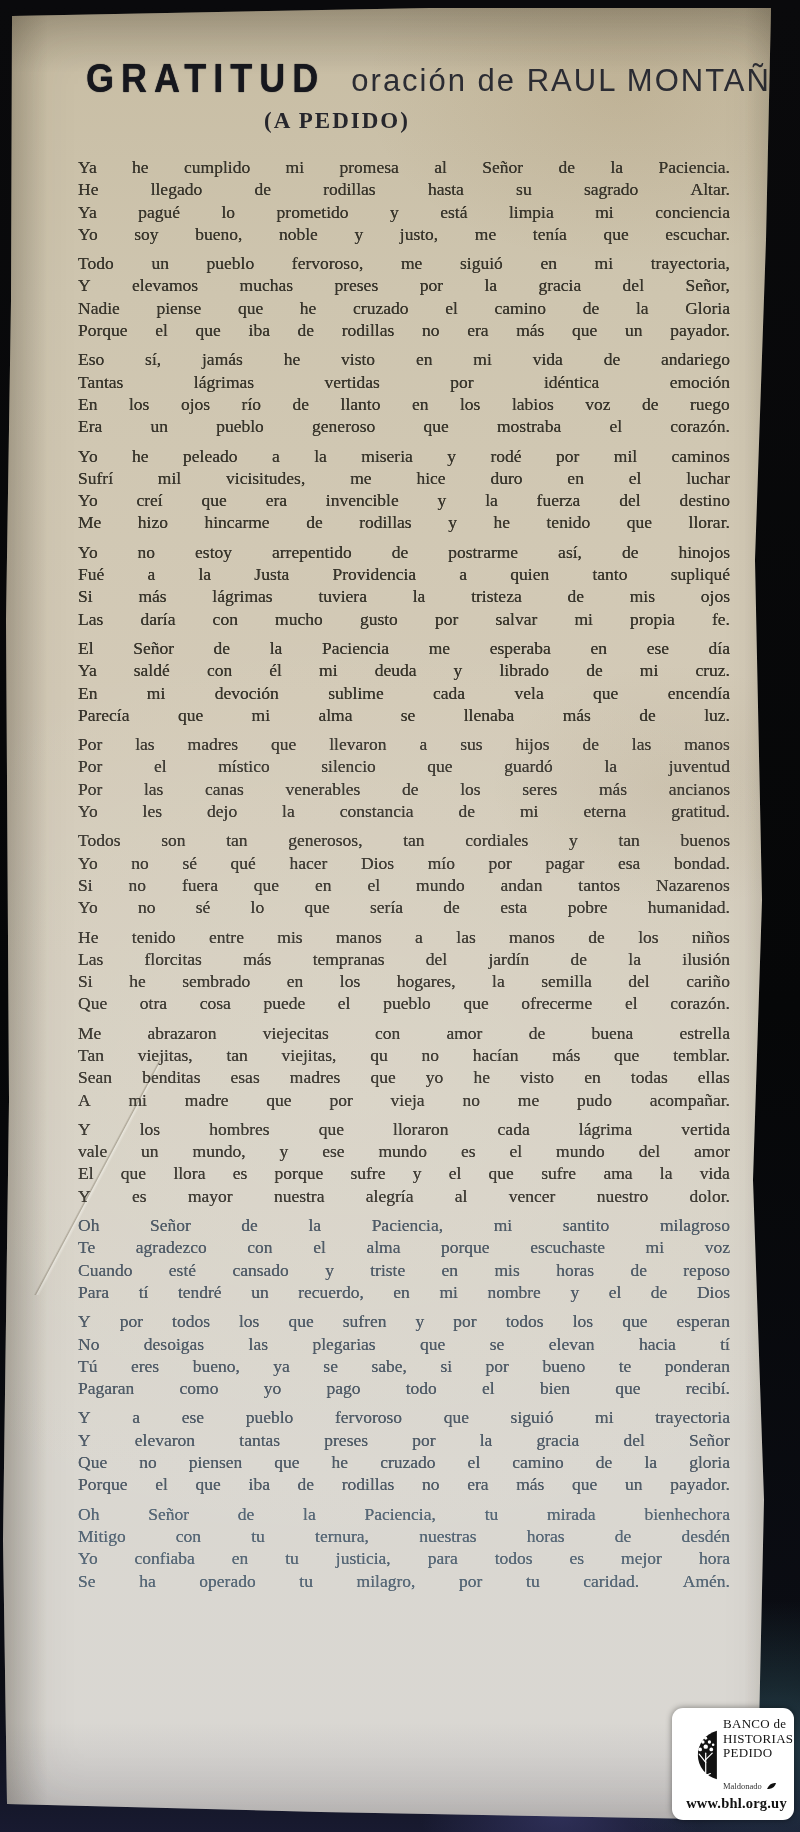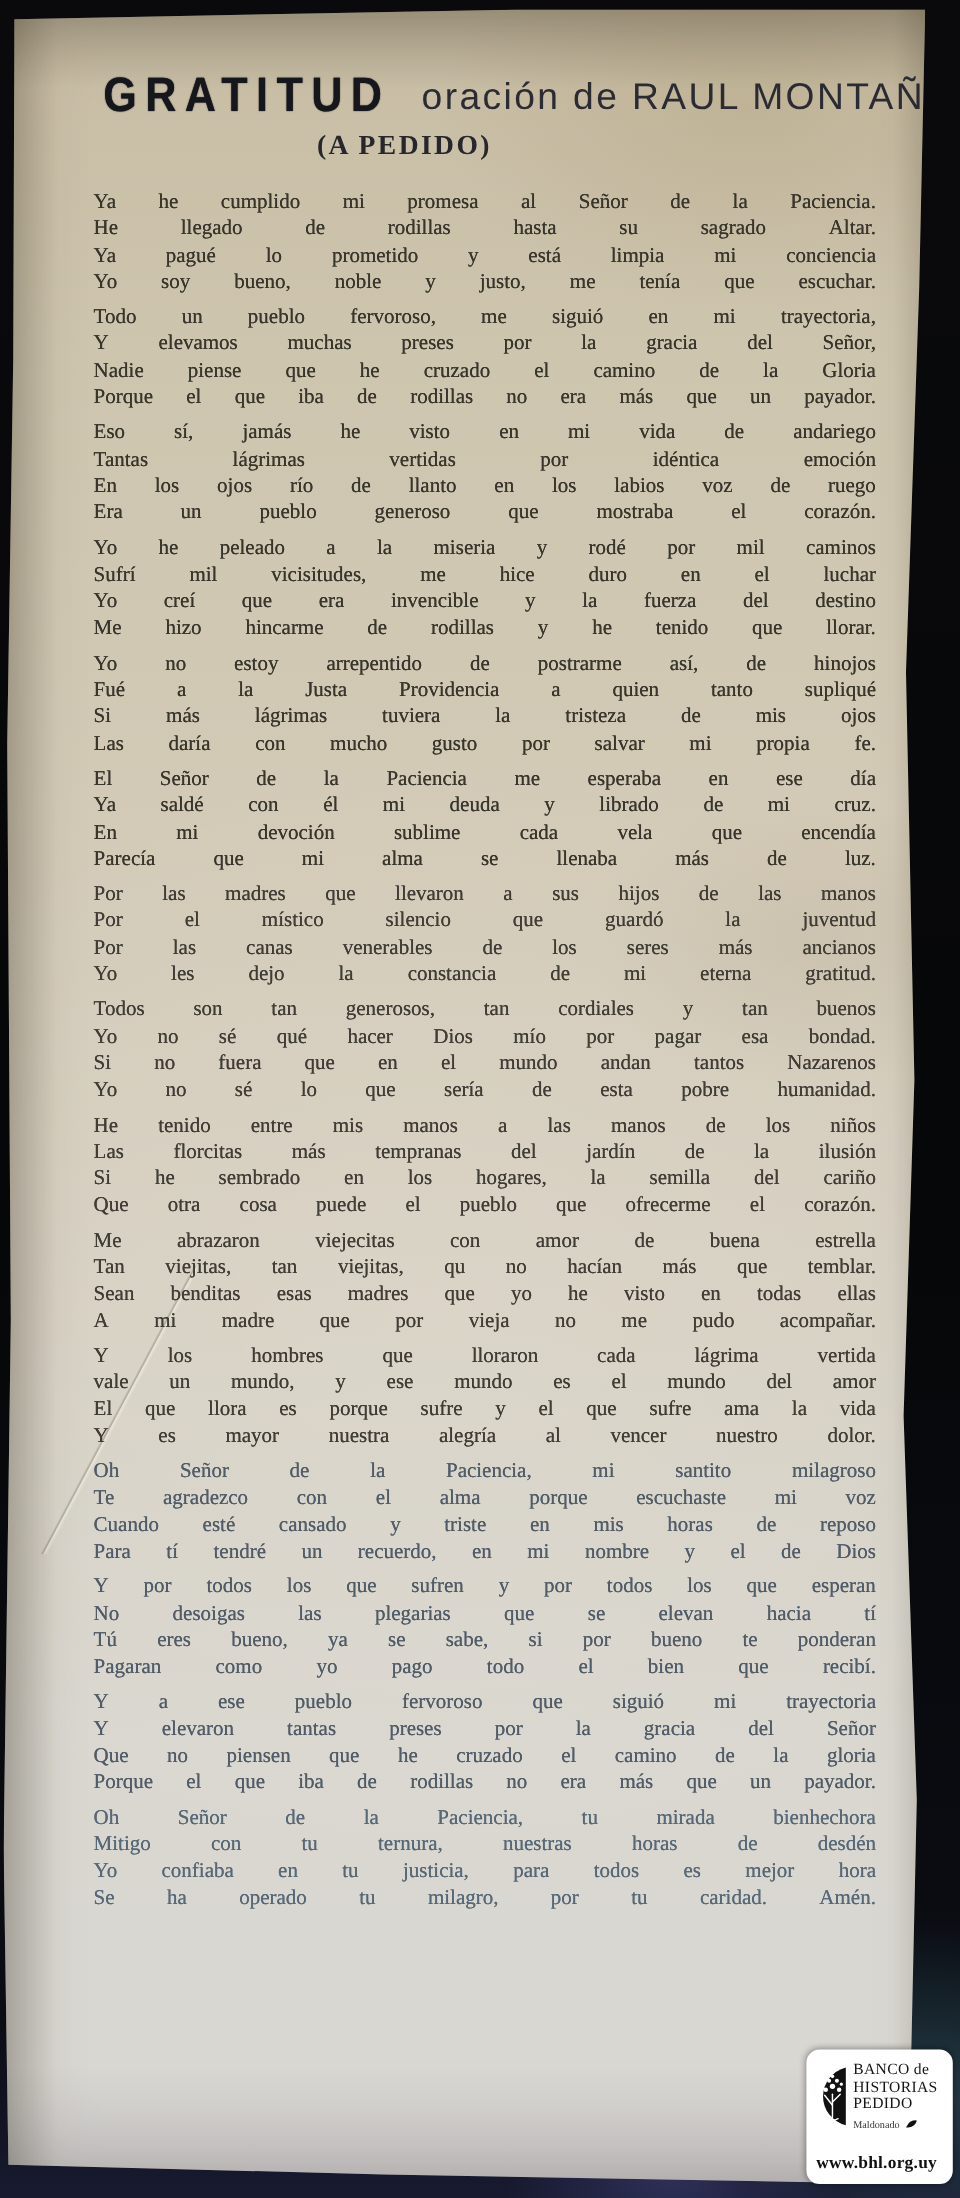--- a/index.html
+++ b/index.html
@@ -77,27 +77,27 @@
     font-size:17.5px;line-height:22.3px;
     text-shadow:0 0 .5px currentColor;
   }
 
   
   .watermark{
     position:absolute;left:672px;top:1708px;width:122px;height:112px;
     background:#ffffff;border-radius:11px;
     box-shadow:0 0 6px rgba(0,0,0,.45);
     display:flex;flex-direction:column;justify-content:space-between;
-    box-sizing:border-box;padding:9px 7px 8px 2px;
+    box-sizing:border-box;padding:9px 7px 8px 14px;
   }
   .wm-top{display:flex;align-items:center;gap:5px;}
   .wm-mark{flex:0 0 auto;}
   .wm-text{display:flex;flex-direction:column;line-height:14.5px;}
   .wm-org{font-family:"Liberation Serif", serif;font-size:13px;color:#141414;letter-spacing:.3px;}
-  .wm-region{font-family:"Liberation Serif", serif;font-size:8.5px;color:#333;margin-top:2px;display:flex;align-items:center;gap:4px;}
+  .wm-region{font-family:"Liberation Serif", serif;font-size:8.5px;color:#333;margin-top:18px;display:flex;align-items:center;gap:4px;}
   .wm-url{
     font-family:"Liberation Serif", serif;font-weight:700;
     font-size:14.5px;color:#111;text-align:center;letter-spacing:.2px;
   }
 </style>
 </head>
 <body>
 
 <div class="photo">
   <div class="paper">

